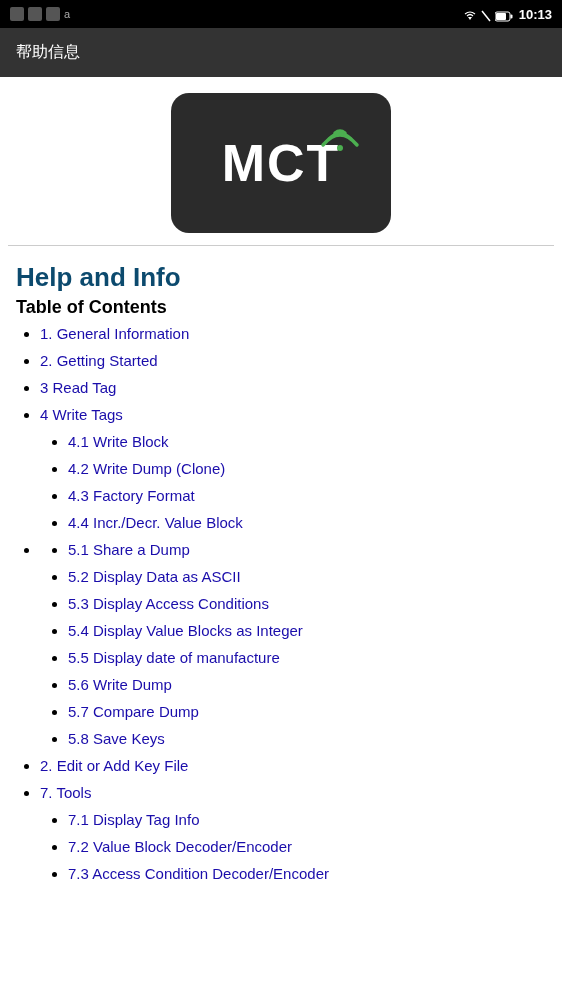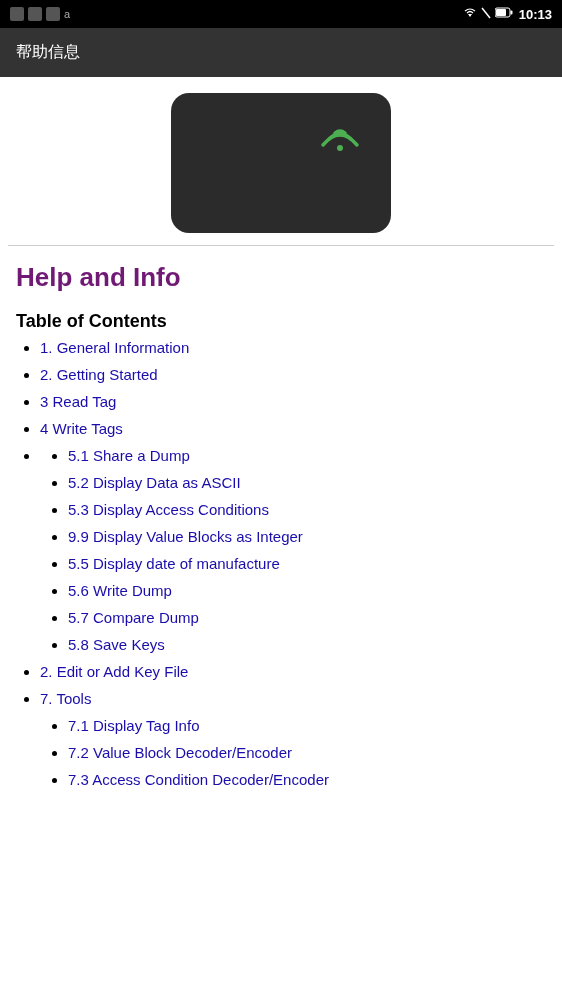--- a/index.html
+++ b/index.html
@@ -25,21 +25,21 @@
       height: 28px;
       font-size: 12px;
     }
     .status-bar-left {
       display: flex;
       align-items: center;
       gap: 4px;
     }
     .status-bar-right {
       display: flex;
-      align-items: flex-start;
+      align-items: flex-end;
       gap: 4px;
     }
 
     
     .app-bar {
       background: #333;
       color: #fff;
       padding: 14px 16px;
       font-size: 16px;
       font-weight: 500;
@@ -75,22 +75,22 @@
     }
 
     
     .content {
       padding: 16px 16px 24px 16px;
     }
 
     .page-title {
       font-size: 26px;
       font-weight: bold;
-      color: #701a75;
-      margin-bottom: 18px;
+      color: #0c4a6e;
+      margin-bottom: 4px;
     }
 
     .toc-title {
       font-size: 18px;
       font-weight: bold;
       color: #000;
       margin-bottom: 2px;
     }
 
     ul.toc-top {
@@ -140,20 +140,21 @@
     <span style="font-size:13px;font-weight:bold;margin-left:2px;">10:13</span>
   </div>
 </div>
 
 <div class="app-bar">
   <span>帮助信息</span>
 </div>
 
 <div class="logo-container">
   <div class="logo-box">
+    <span style="font-size:52px;font-weight:bold;color:#fff;letter-spacing:2px;font-family:sans-serif;">MCT</span>
 
     <div class="logo-wifi">
       <svg width="46" height="38" viewBox="0 0 46 38">
         <path d="M6,30 Q23,10 40,30" stroke="#4caf50" stroke-width="3.5" fill="none" stroke-linecap="round"></path>
         <path d="M12,24 Q23,13 34,24" stroke="#4caf50" stroke-width="3.5" fill="none" stroke-linecap="round"></path>
         <path d="M18,18 Q23,14 28,18" stroke="#4caf50" stroke-width="3.5" fill="none" stroke-linecap="round"></path>
         <circle cx="23" cy="33" r="3" fill="#4caf50"></circle>
       </svg>
     </div>
   </div>
@@ -176,28 +177,34 @@
     <li>
       <a>2. Getting Started</a>
     </li>
 
     <li>
       <a>3 Read Tag</a>
     </li>
 
     <li>
       <a>4 Write Tags</a>
+      <ul class="toc-sub">
+        <li><a>4.1 Write Block</a></li>
+        <li><a>4.2 Write Dump (Clone)</a></li>
+        <li><a>4.3 Factory Format</a></li>
+        <li><a>4.4 Incr./Decr. Value Block</a></li>
+      </ul>
     </li>
 
     <li>
       <ul class="toc-sub">
         <li><a>5.1 Share a Dump</a></li>
         <li><a>5.2 Display Data as ASCII</a></li>
         <li><a>5.3 Display Access Conditions</a></li>
-        <li><a>9.9 Display Value Blocks as Integer</a></li>
+        <li><a>5.4 Display Value Blocks as Integer</a></li>
         <li><a>5.5 Display date of manufacture</a></li>
         <li><a>5.6 Write Dump</a></li>
         <li><a>5.7 Compare Dump</a></li>
         <li><a>5.8 Save Keys</a></li>
       </ul>
     </li>
 
     <li>
       <a>2. Edit or Add Key File</a>
     </li>

